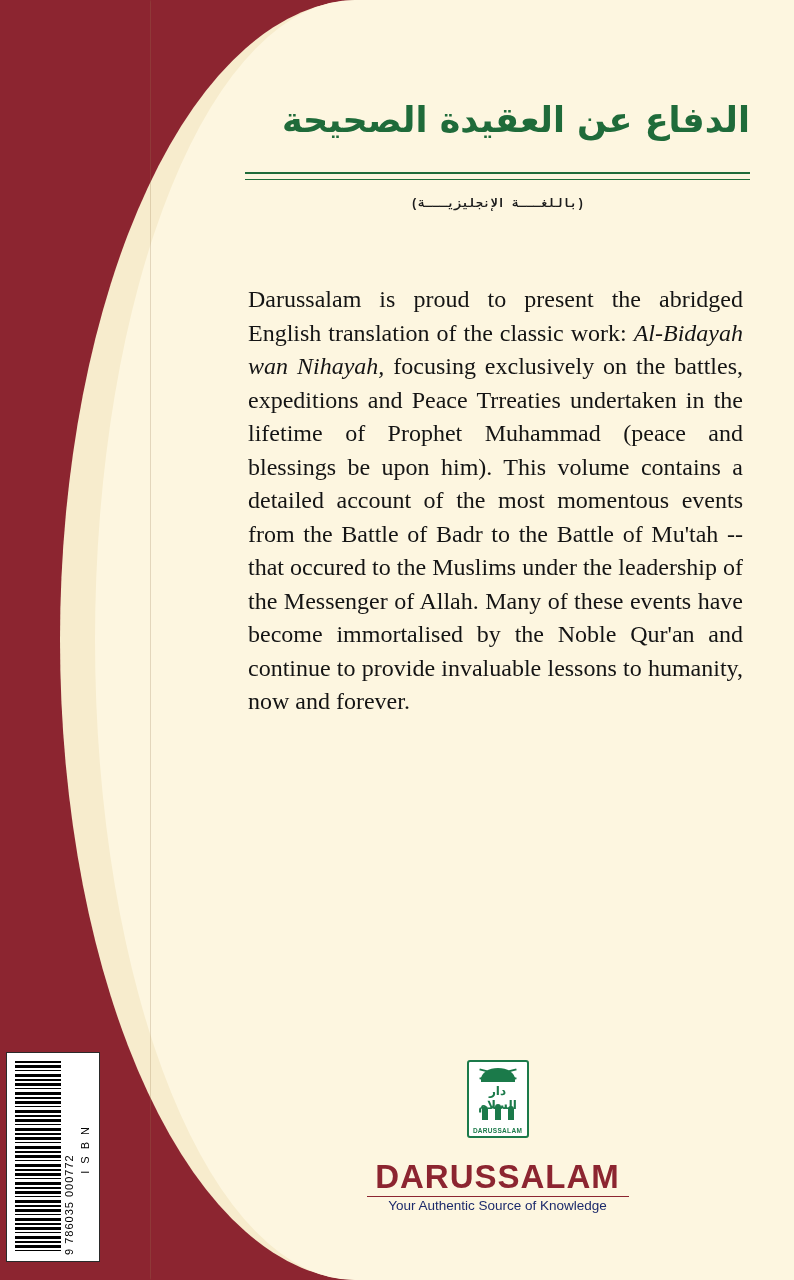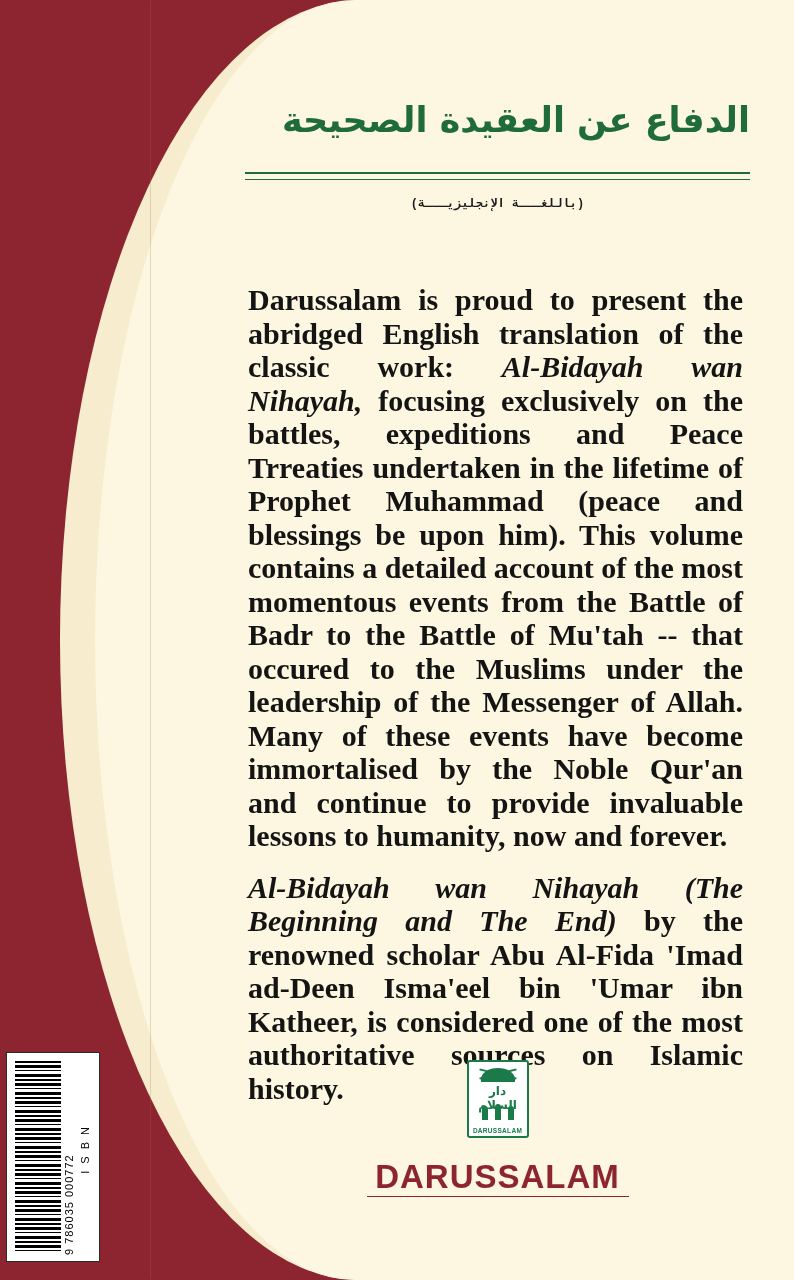--- a/index.html
+++ b/index.html
@@ -106,25 +106,24 @@
     font-weight: bold;
   }
 
   .blurb {
     position: absolute;
     left: 3px;
     top: 283px;
     width: 495px;
     color: #141414;
     font-family: "Liberation Serif", serif;
-    font-size: 30px;
+    font-size: 24px;
     line-height: 33.5px;
     text-align: justify;
     text-justify: inter-word;
-    font-weight: bold;
   }
   .blurb p { margin: 0 0 18px 0; }
   .blurb p:last-child { margin-bottom: 0; }
   .blurb .ital { font-style: italic; }
 
   
   .logo-block {
     position: absolute;
     left: 0;
     top: 1060px;
@@ -314,41 +313,39 @@
   <div class="content">
 
     <div class="arabic-title">الدفاع عن العقيدة الصحيحة</div>
     <div class="rule-double"></div>
     <div class="arabic-sub">(باللغـــة الإنجليزيـــة)</div>
 
     <div class="blurb">
       <p>
         <span>Darussalam is proud to present the abridged English translation of the classic work: </span><span class="ital">Al-Bidayah wan Nihayah,</span><span> focusing exclusively on the battles, expeditions and Peace Trreaties undertaken in the lifetime of Prophet Muhammad (peace and blessings be upon him). This volume contains a detailed account of the most momentous events from the Battle of Badr to the Battle of Mu'tah -- that occured to the Muslims under the leadership of the Messenger of Allah. Many of these events have become immortalised by the Noble Qur'an and continue to provide invaluable lessons to humanity, now and forever.</span>
       </p>
-      <p>
-        <span class="ital">Al-Bidayah wan Nihayah (The Beginning and The End)</span><span> by the renowned scholar Abu Al-Fida 'Imad ad-Deen Isma'eel bin 'Umar ibn Katheer, is considered one of the most authoritative sources on Islamic history.</span>
-      </p>
     </div>
 
     <div class="logo-block">
       <div class="logo-mark">
         <div class="logo-swords"></div>
         <div class="logo-dome"></div>
         <div class="logo-arabic">دار السلام</div>
         <div class="logo-pillars">
           <span></span>
             <span></span>
             <span></span>
         </div>
         <div class="logo-caption">DARUSSALAM</div>
       </div>
     </div>
 
     <div class="brand">DARUSSALAM</div>
     <div class="brand-rule"></div>
+    <div class="brand-tag">Your Authentic Source of Knowledge</div>
 
   </div>
 
   <div class="barcode-box">
     <div class="barcode-bars"></div>
     <div class="barcode-digits">9 786035 000772</div>
     <div class="barcode-isbn">I S B N</div>
   </div>
 
 </div>

